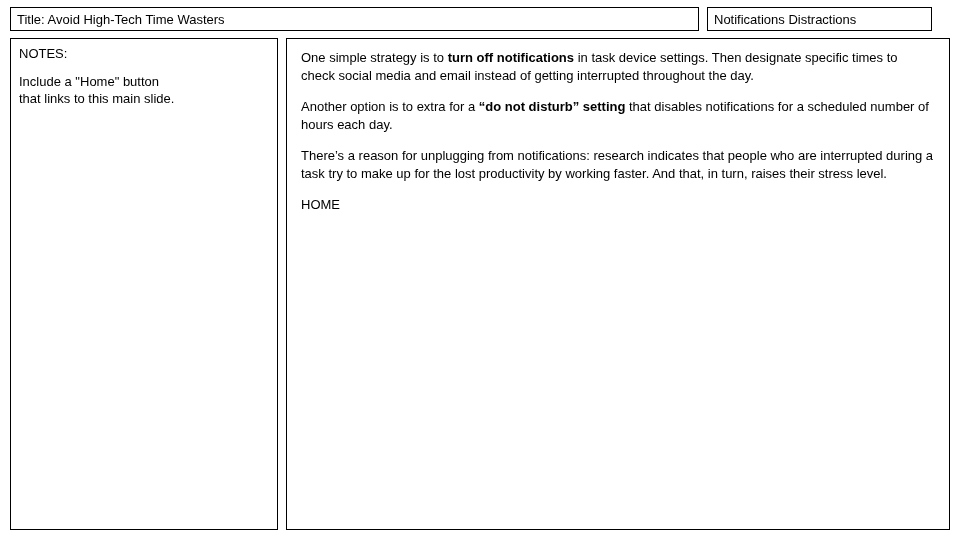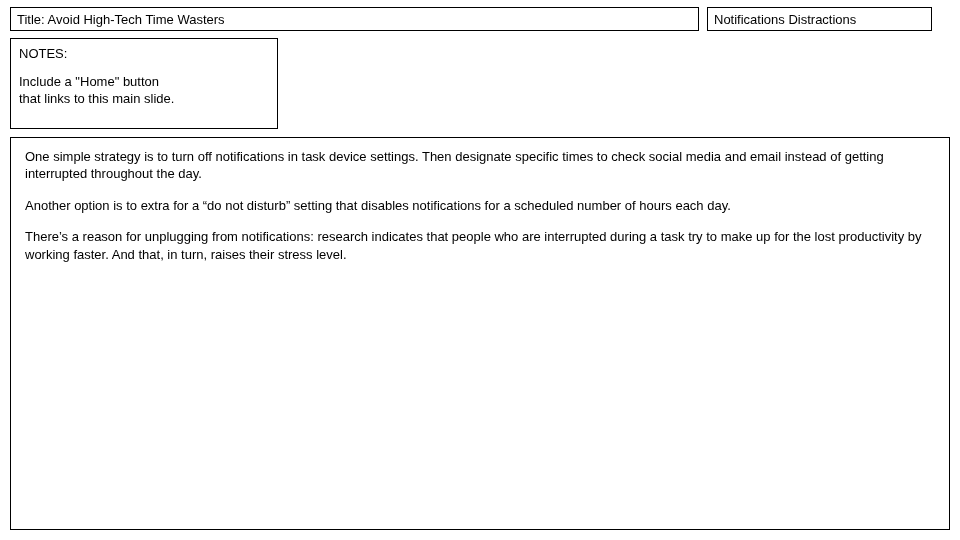--- a/index.html
+++ b/index.html
@@ -36,21 +36,20 @@
     align-items: flex-end;
   }
   .body-row {
     position: absolute;
     top: 38px;
     left: 10px;
     right: 10px;
     bottom: 10px;
     display: flex;
     gap: 8px;
-    flex-direction: column;
   }
   .notes-panel {
     width: 268px;
     border: 1px solid #000;
     padding: 6px 8px;
     line-height: 1.35;
   }
   .notes-panel p { margin-bottom: 14px; }
   .notes-panel p:first-child { margin-bottom: 10px; }
   .content-panel {
@@ -59,21 +58,21 @@
     padding: 10px 14px 10px 14px;
     line-height: 1.35;
   }
   .content-panel h2 {
     text-align: center;
     font-size: 14px;
     font-weight: bold;
     margin: 4px 0 14px 0;
   }
   .content-panel p { margin-bottom: 14px; }
-  .b { font-weight: normal; }
+  .b { font-weight: bold; }
 </style>
 </head>
 <body>
 
 <div class="header-row">
   <div class="title-box">
     <span>Title: Avoid High-Tech Time Wasters</span>
   </div>
   <div class="topic-box">
     <span>Notifications Distractions</span>
@@ -90,14 +89,15 @@
   </div>
 
   <div class="content-panel">
     <p>
       <span>One simple strategy is to </span><span class="b">turn off notifications</span><span> in task device settings. Then designate specific times to check social media and email instead of getting interrupted throughout the day.</span>
     </p>
     <p>
       <span>Another option is to extra for a </span><span class="b">“do not disturb” setting</span><span> that disables notifications for a scheduled number of hours each day.</span>
     </p>
     <p>There’s a reason for unplugging from notifications: research indicates that people who are interrupted during a task try to make up for the lost productivity by working faster. And that, in turn, raises their stress level.</p>
+    <p>HOME</p>
   </div>
 </div>
 
 </body></html>

